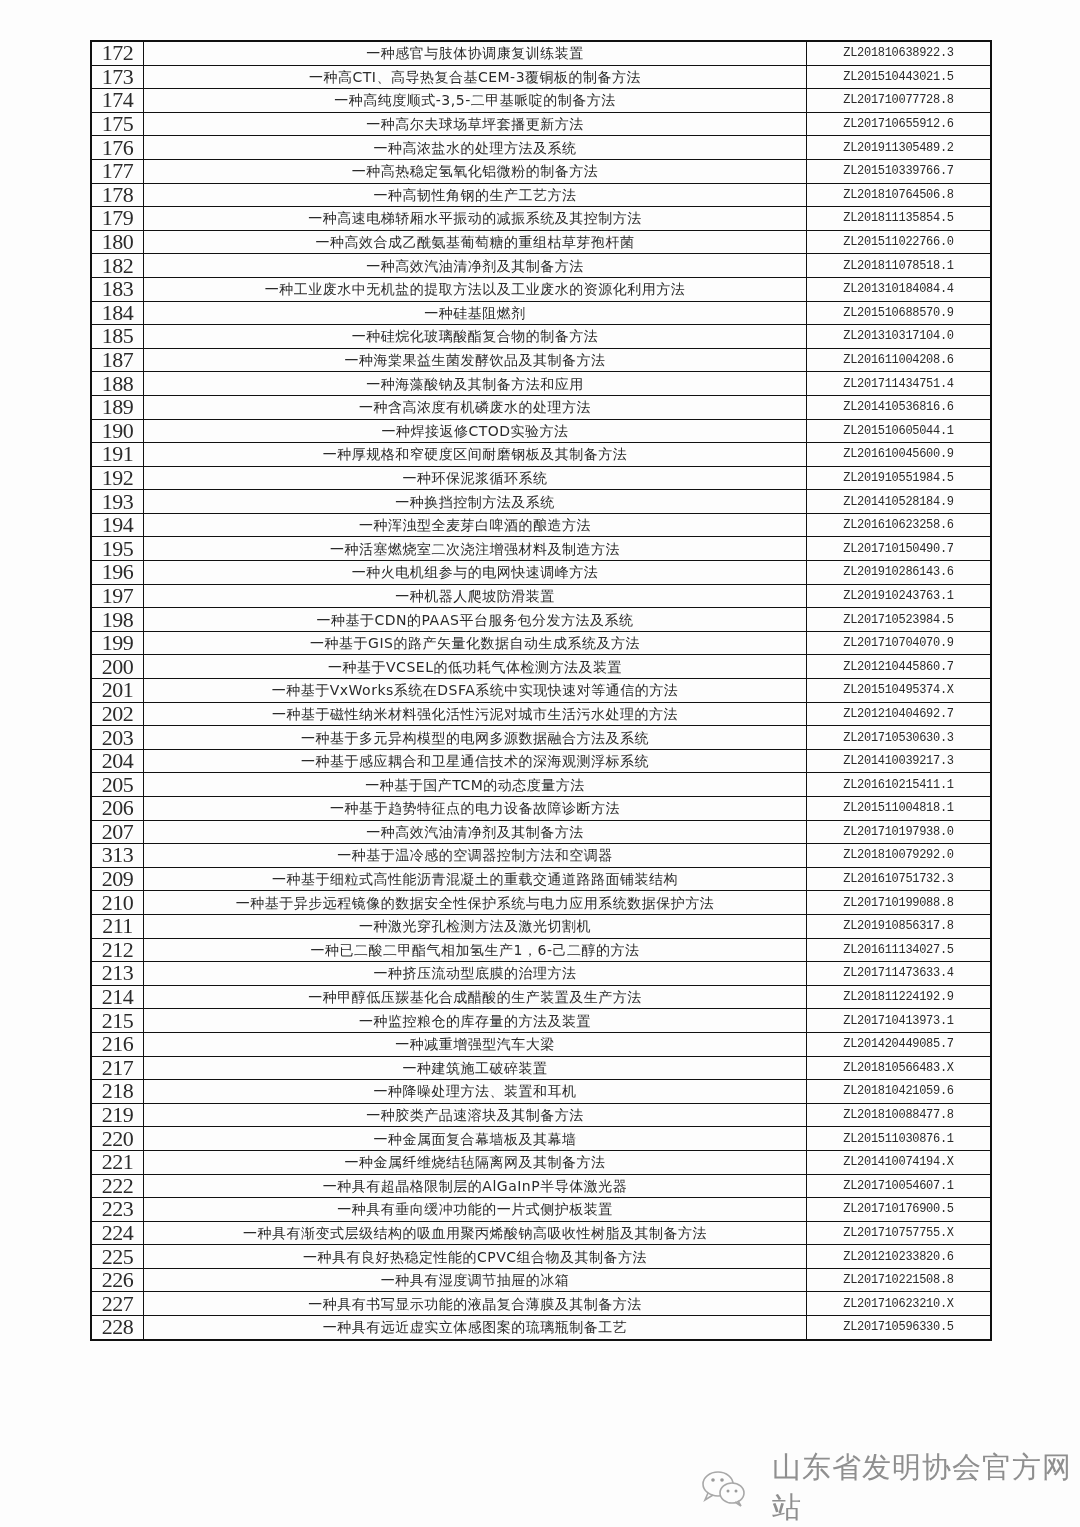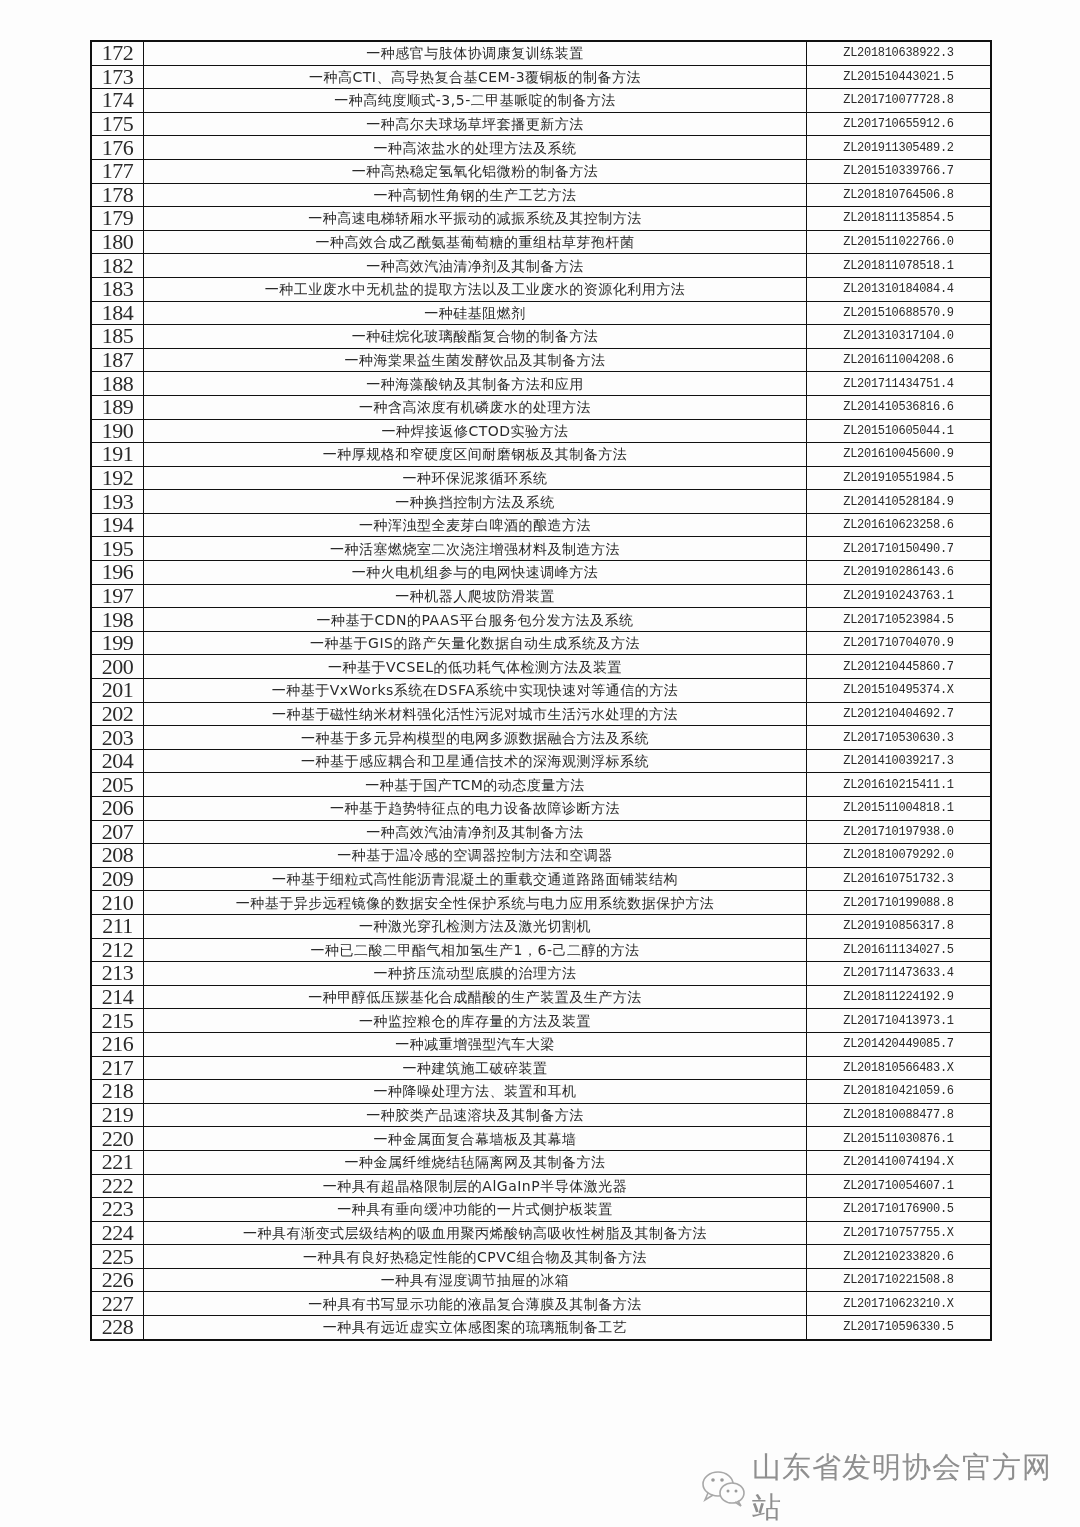--- a/index.html
+++ b/index.html
@@ -74,20 +74,21 @@
       height: 38px;
       position: relative;
       margin-right: 4px;
     }
     .watermark .wm-text {
       font-family: "DejaVu Sans", "Liberation Sans", sans-serif;
       font-size: 29px;
       letter-spacing: 1px;
       color: #8f8f8f;
       font-weight: 300;
+      margin-left: 20px;
     }
   </style>
 </head>
 <body>
 
 <div class="page">
   <table class="patents">
     <tbody id="patent-tbody">
 
   <tr>
@@ -290,21 +291,21 @@
     <td class="pid">ZL201511004818.1</td>
   </tr>
 
   <tr>
     <td class="num">207</td>
     <td class="name">一种高效汽油清净剂及其制备方法</td>
     <td class="pid">ZL201710197938.0</td>
   </tr>
 
   <tr>
-    <td class="num">208</td>
+    <td class="num">313</td>
     <td class="name">一种基于温冷感的空调器控制方法和空调器</td>
     <td class="pid">ZL201810079292.0</td>
   </tr>
 
   <tr>
     <td class="num">209</td>
     <td class="name">一种基于细粒式高性能沥青混凝土的重载交通道路路面铺装结构</td>
     <td class="pid">ZL201610751732.3</td>
   </tr>
 

